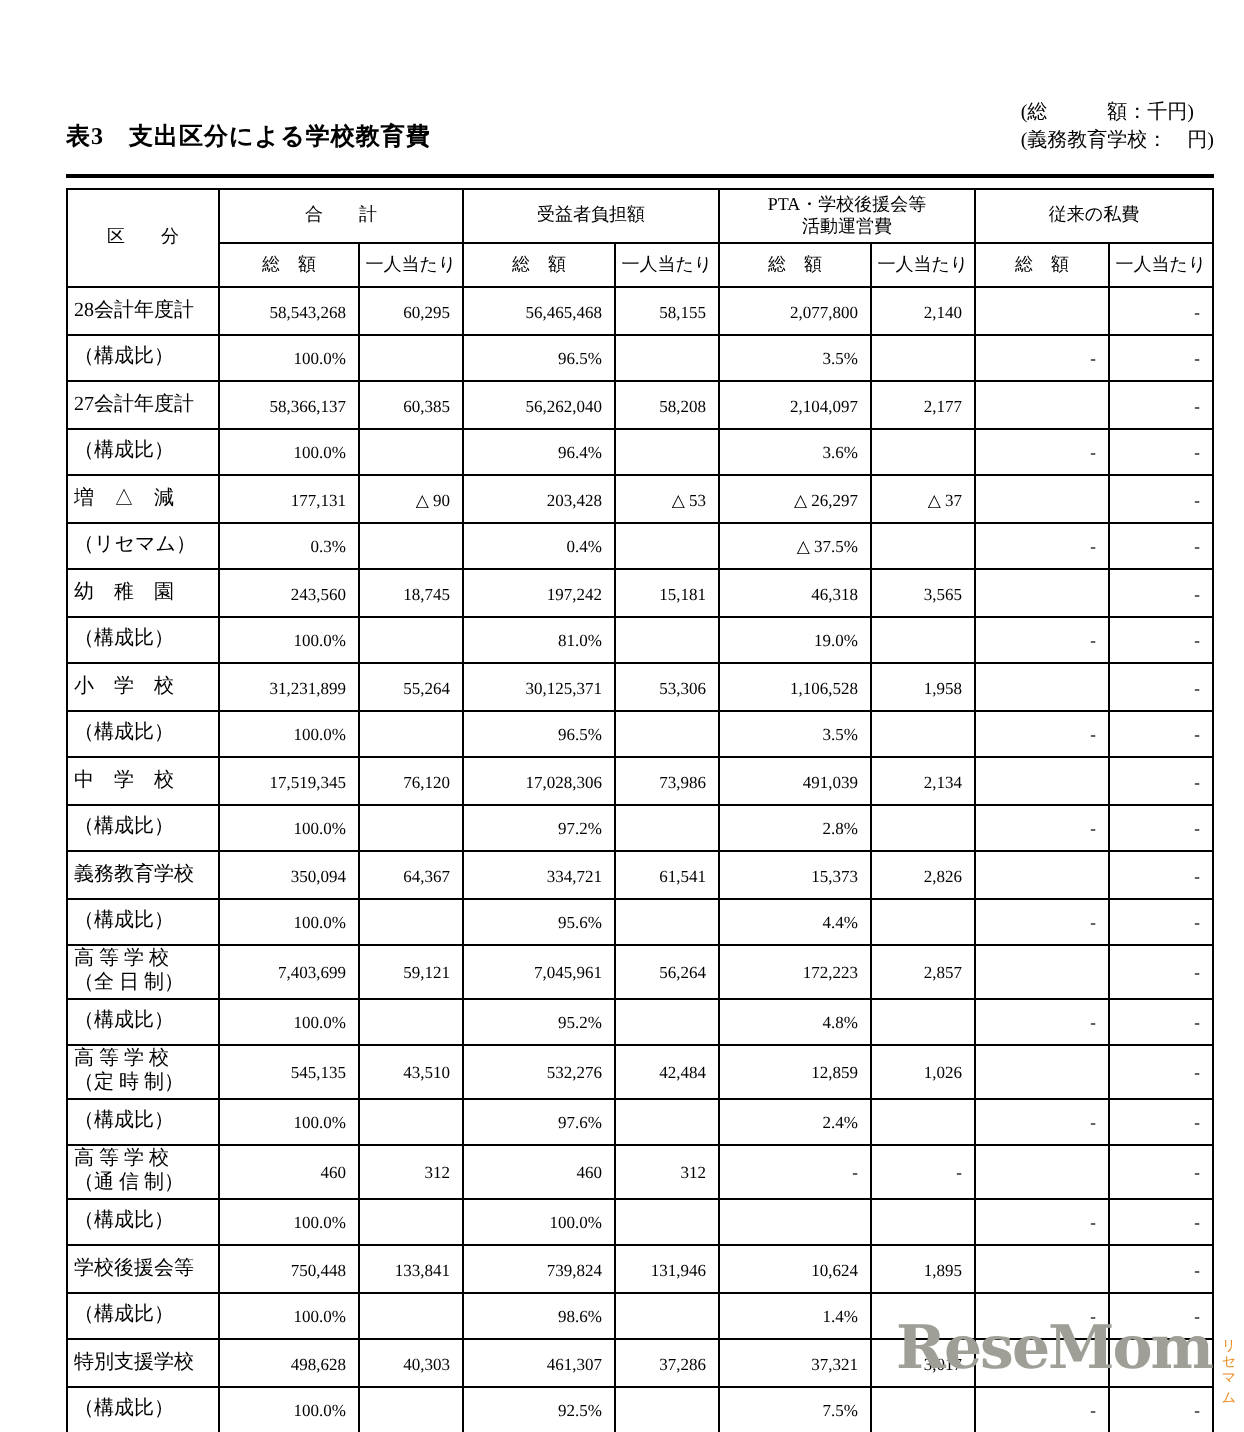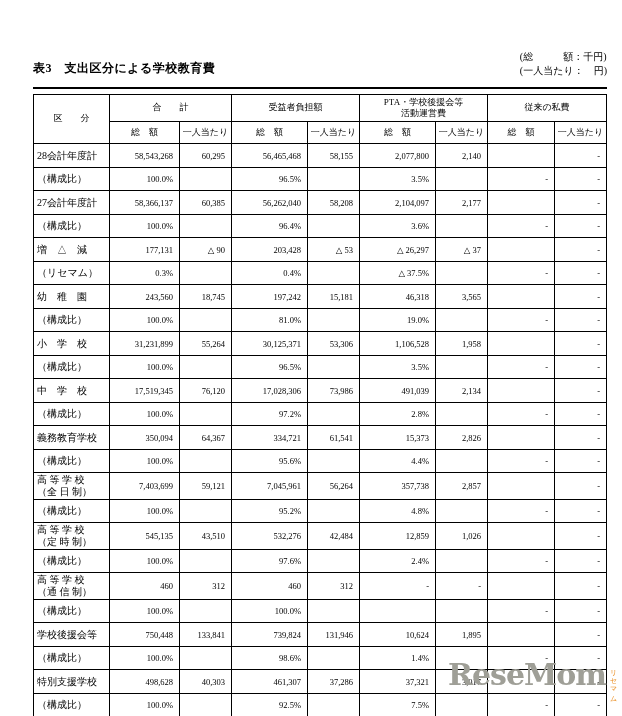--- a/index.html
+++ b/index.html
@@ -98,21 +98,21 @@
 </style>
 </head>
 <body>
 
 <div class="page">
 
   <div class="header-block">
     <div class="title">表3　支出区分による学校教育費</div>
     <div class="unit-notes">
       <div>(総　　　額：千円)</div>
-      <div>(一人当たり：　円)</div>
+      <div>(義務教育学校：　円)</div>
     </div>
   </div>
 
   <table class="main">
     <colgroup>
       <col style="width:76px">
       <col style="width:70px">
         <col style="width:52px">
       <col style="width:76px">
         <col style="width:52px">
@@ -296,21 +296,21 @@
           <td class="num-cell">-</td>
           <td class="num-cell">-</td>
         </tr>
         <tr class="main-row">
           <td class="label-cell">高 等 学 校
 （全 日 制）</td>
           <td class="num-cell">7,403,699</td>
           <td class="num-cell">59,121</td>
           <td class="num-cell">7,045,961</td>
           <td class="num-cell">56,264</td>
-          <td class="num-cell">357,738</td>
+          <td class="num-cell">172,223</td>
           <td class="num-cell">2,857</td>
           <td class="num-cell"></td>
           <td class="num-cell">-</td>
         </tr>
         <tr class="sub-row">
           <td class="label-cell sub">（構成比）</td>
           <td class="num-cell">100.0%</td>
           <td class="num-cell"></td>
           <td class="num-cell">95.2%</td>
           <td class="num-cell"></td>

